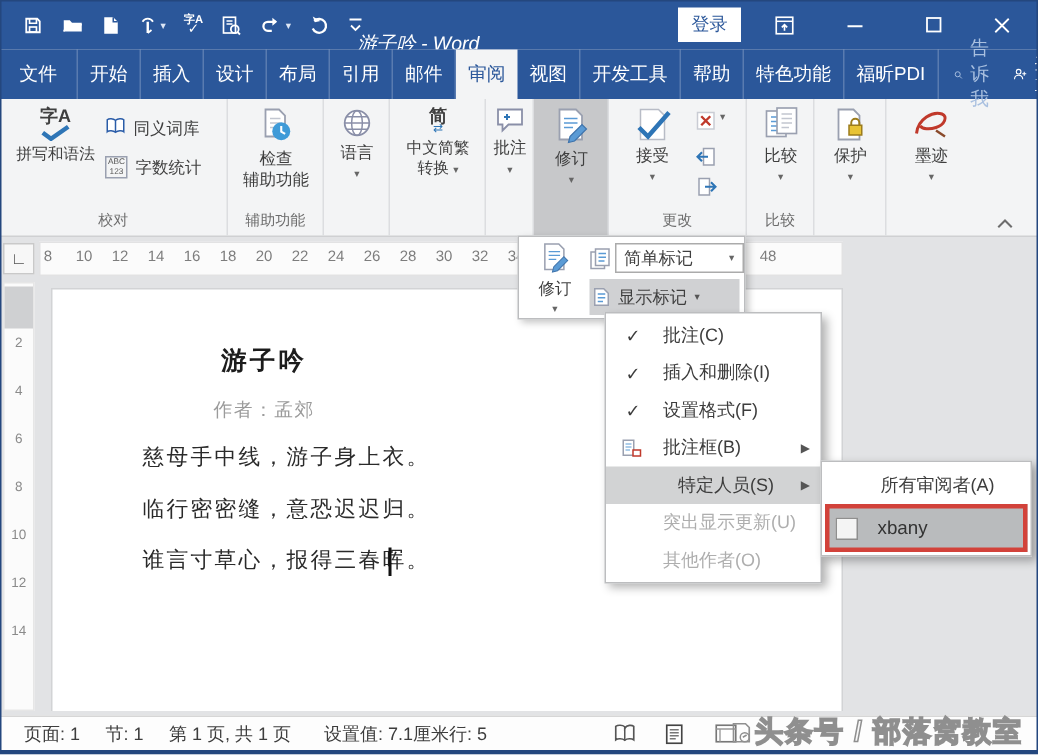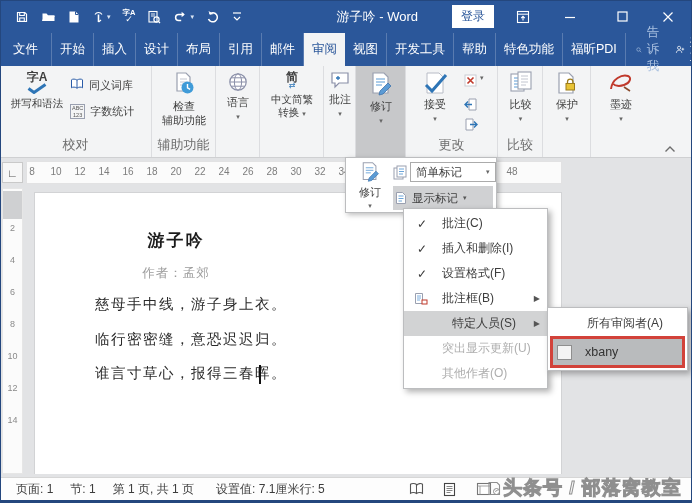--- a/index.html
+++ b/index.html
@@ -9,36 +9,36 @@
   svg{display:block;}
 
   
   .titlebar{position:absolute;top:0;left:0;right:0;height:33px;background:#2b579a;display:flex;align-items:center;color:#fff;z-index:10;}
   .qat{display:flex;align-items:center;gap:12px;padding-left:15px;}
   .qat .ic{display:flex;align-items:center;gap:2px;}
   .spellqat{display:flex;flex-direction:column;align-items:center;line-height:1;}
   .spellqat .t{font-size:7.5px;font-weight:bold;}
   .spellqat .c{font-size:9px;margin-top:-1px;}
   .caret-w{font-size:7px;color:#dce6f5;}
-  .win-title{position:absolute;left:238px;top:0;width:180px;height:33px;line-height:33px;text-align:right;font-size:13px;color:#fff;white-space:nowrap;}
+  .win-title{position:absolute;left:238px;top:12px;width:180px;height:33px;line-height:33px;text-align:left;font-size:13px;color:#fff;white-space:nowrap;font-style:italic;}
   .signin{position:absolute;left:452px;top:5px;width:42px;height:23px;background:#fff;color:#2b579a;font-size:12px;display:flex;align-items:center;justify-content:center;}
   .wc{position:absolute;top:0;height:33px;width:36px;display:flex;align-items:center;justify-content:center;color:#fff;font-size:13px;}
 
   
   .tabs{position:absolute;top:33px;left:0;right:0;height:33px;background:#2b579a;display:flex;align-items:stretch;color:#fff;font-size:12.5px;z-index:10;}
   .tab{display:flex;align-items:center;padding:0 8px;border-right:1px solid rgba(255,255,255,.22);white-space:nowrap;}
   .tab.first{padding:0 13px;}
   .tab.active{background:#f3f4f5;color:#2b579a;border-right:none;}
   .tellme{display:flex;align-items:center;gap:5px;color:#a9c0e0;padding:0 10px;}
   .share{margin-left:auto;display:flex;align-items:center;gap:5px;color:#fff;padding-right:14px;}
 
   
   .ribbon{position:absolute;top:66px;left:0;right:0;height:92px;background:#f3f4f5;border-bottom:1px solid #cfd0d2;display:flex;z-index:4;}
   .group{position:relative;height:100%;border-right:1px solid #dcdde0;flex:none;}
-  .glabel{position:absolute;bottom:3px;left:0;right:0;text-align:center;font-size:13px;color:#6d6d6d;white-space:nowrap;}
+  .glabel{position:absolute;bottom:3px;left:0;right:0;text-align:center;font-size:10px;color:#6d6d6d;white-space:nowrap;}
   .bigbtn{position:absolute;top:5px;display:flex;flex-direction:column;align-items:center;gap:3px;font-size:11px;color:#3f3f3f;text-align:center;line-height:1.25;}
   .bigbtn .dd{font-size:7px;color:#666;}
   .smallbtn{position:absolute;display:flex;gap:5px;font-size:11px;color:#3f3f3f;white-space:nowrap;}
   .pressed{background:#c7c8ca;}
   .spell-ic{display:flex;flex-direction:column;align-items:center;line-height:1;}
   .spell-ic .t{font-size:12px;font-weight:bold;color:#3f3f3f;}
   .wcicon{border:1px solid #9aa0b0;font-size:5.5px;line-height:1.2;padding:0 1px;color:#555;text-align:center;}
   .convicon{display:flex;flex-direction:column;align-items:center;line-height:1;}
   .convicon .z{font-size:12px;font-weight:bold;color:#3f3f3f;}
   .convicon .a{font-size:8px;color:#2e75b6;margin-top:-1px;}

